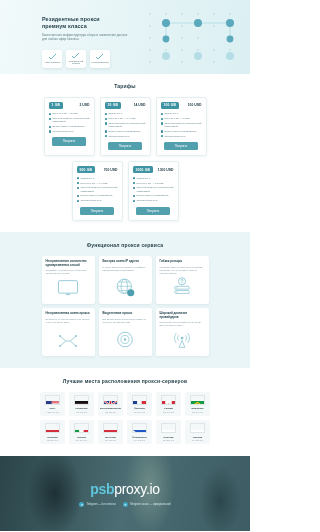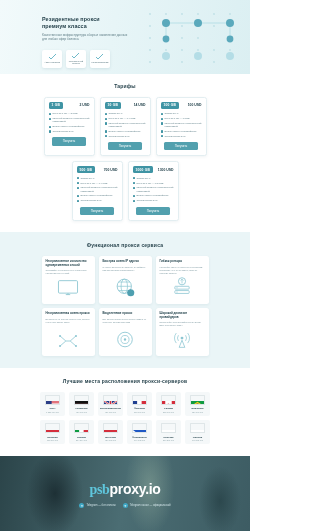--- a/index.html
+++ b/index.html
@@ -113,22 +113,22 @@
     position: absolute; inset: 0;
     background:
       radial-gradient(ellipse 40px 60px at 22% 50%, rgba(20,35,40,.75), transparent 70%),
       radial-gradient(ellipse 35px 70px at 60% 40%, rgba(180,205,180,.35), transparent 70%),
       radial-gradient(ellipse 30px 50px at 88% 60%, rgba(30,55,60,.6), transparent 70%),
       linear-gradient(100deg,#2b4449,#4b6d73 50%,#3d5c63);
     filter: blur(.4px);
   }
   .footer-content { position: relative; z-index: 2; text-align: center; padding-top: 25px; }
   .brand { font-size: 14px; letter-spacing: -.3px; }
-  .brand .b1 { color: #5fc6dc; font-weight: bold; font-family: Liberation Serif, serif; }
-  .brand .b2 { color: #ffffff; font-weight: bold; }
+  .brand .b1 { color: #5fc6dc; font-weight: bold; }
+  .brand .b2 { color: #ffffff; font-weight: normal; }
   .footer-links { display: flex; gap: 7px; justify-content: center; margin-top: 5px; }
   .f-link { display: flex; align-items: center; gap: 2px; font-size: 2.7px; color: #cfe2e6; }
   .tg {
     width: 5px; height: 5px; border-radius: 50%; background: #3fa7c4;
     display: flex; align-items: center; justify-content: center;
     font-size: 3px; color: #fff;
   }
 </style>
 </head>
 <body>

